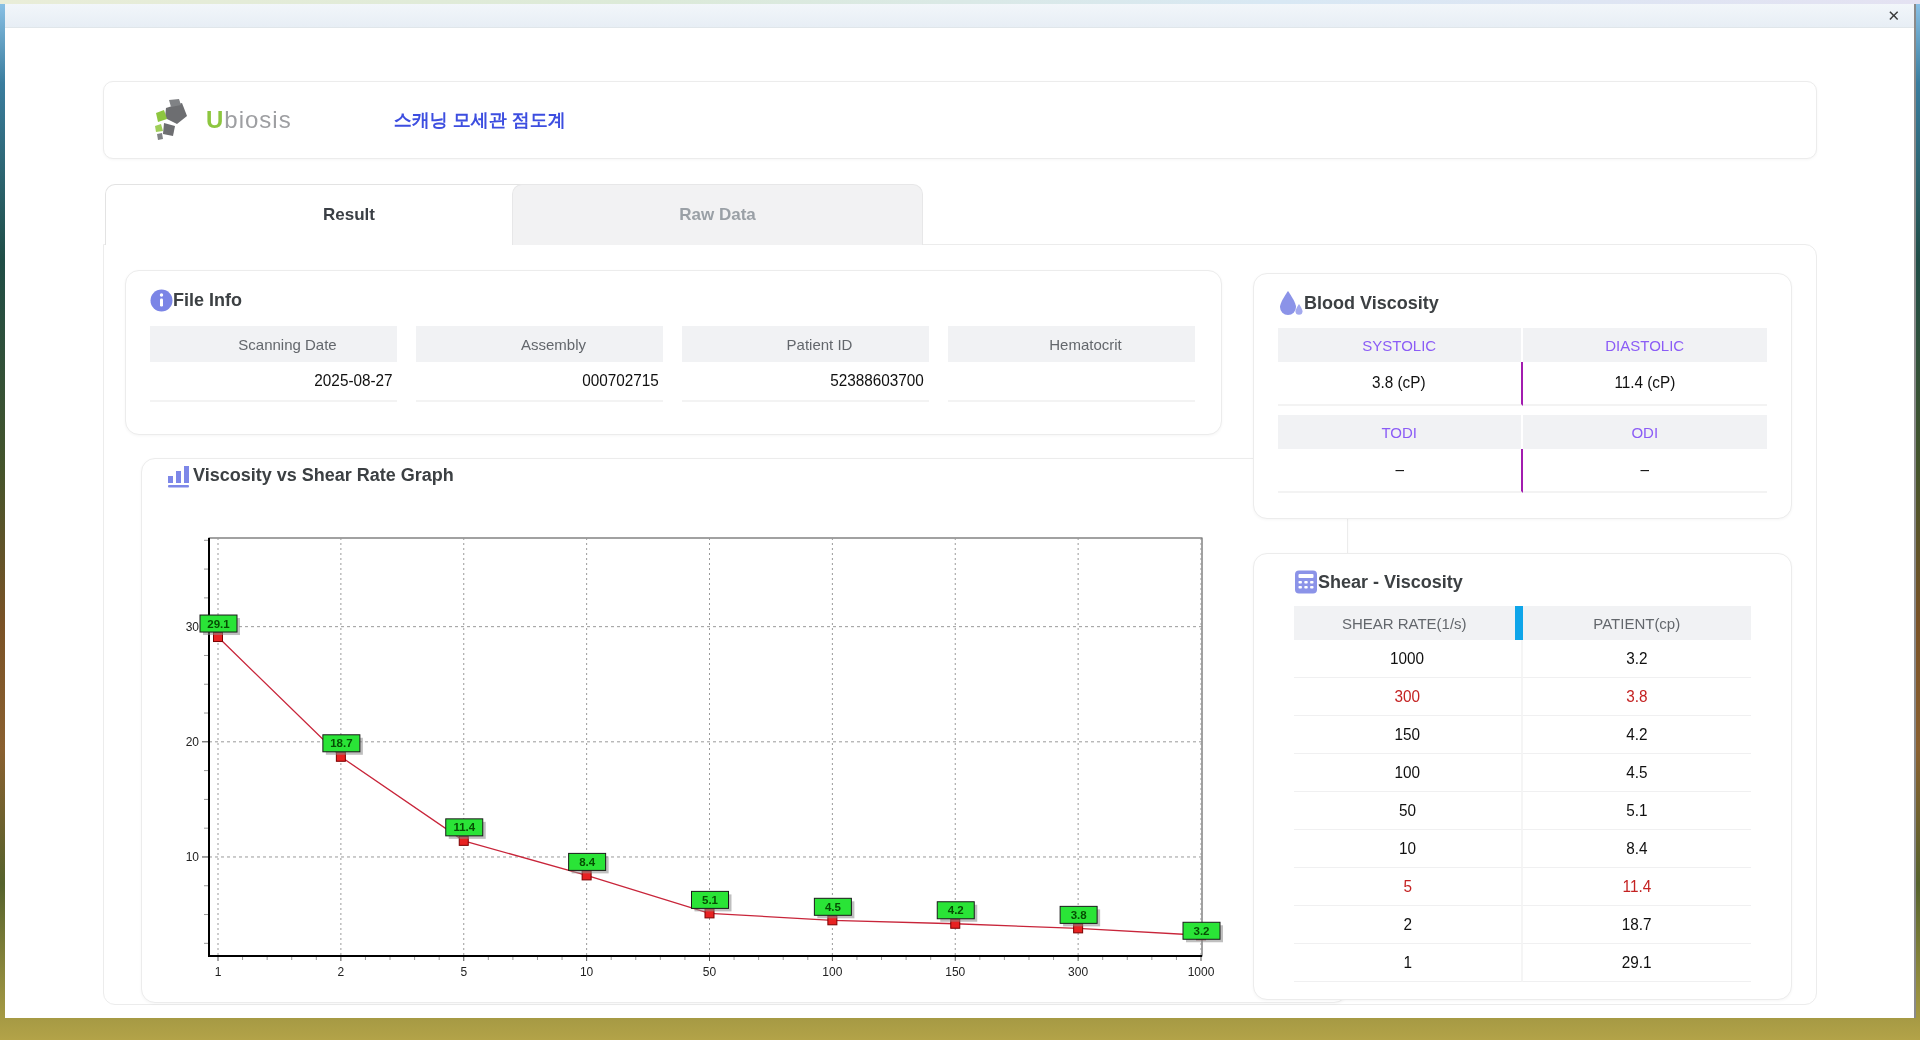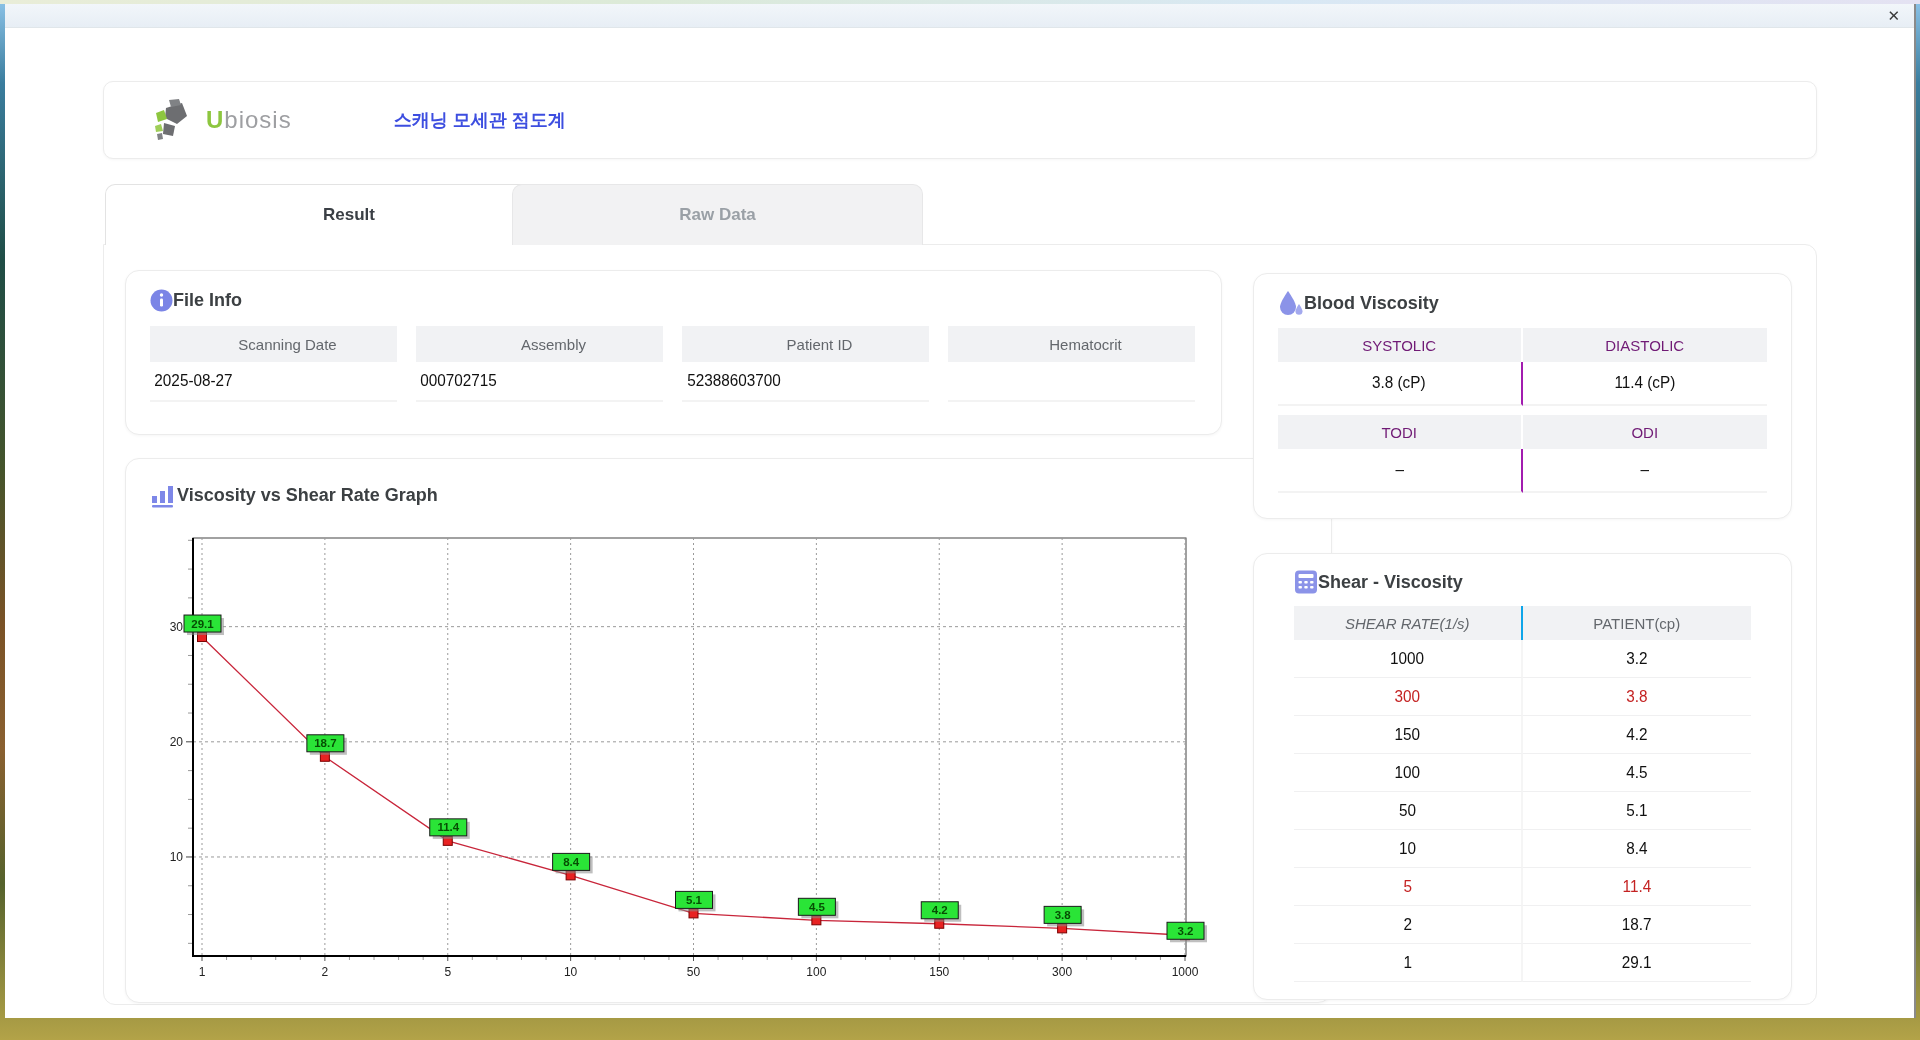--- a/index.html
+++ b/index.html
@@ -42,43 +42,43 @@
   .section-title { display:flex; align-items:center; font-size:18px;
     font-weight:bold; color:#3c4043; }
 
   
   .file-info-card { left:125px; top:270px; width:1097px; height:165px; z-index:2; padding:18px 24px; }
   .fi-fields { display:flex; gap:19px; margin-top:14px; }
   .fi-box { width:247px; }
   .fi-label { height:36px; background:#f1f2f4; color:#63676c; font-size:15px;
     display:flex; align-items:center; justify-content:center;padding-left:28px; }
   .fi-value { height:40px; background:#fff; border-bottom:2px solid #f3f3f3; color:#101010;
-    font-size:17px; display:flex; align-items:center; justify-content:flex-start; }
+    font-size:17px; display:flex; align-items:center; justify-content:flex-end; }
 
   
-  .graph-card { left:125px; top:458px; width:1207px; height:545px; z-index:2; padding:24px 24px; }
+  .graph-card { left:141px; top:458px; width:1207px; height:545px; z-index:2; padding:4px 24px; }
   .chart-svg { position:absolute; left:0; top:60px; width:1097px; height:485px; }
 
   
   .bv-card { left:1253px; top:273px; width:539px; height:246px; z-index:2; padding:16px 24px; }
   .mini-table { margin-top:12px; }
   .mt-row { display:flex; }
   .mt-cell { width:50%; display:flex; align-items:center; justify-content:center; }
-  .mt-head { height:34px; background:#f1f2f4; color:#701a75; font-size:15px; }
+  .mt-head { height:34px; background:#f1f2f4; color:#8b5cf6; font-size:15px; }
   .mt-head:first-child { border-right:2px solid #ffffff; }
   .mt-val { height:44px; background:#fff; border-bottom:2px solid #f3f3f3; color:#101010; font-size:17px; }
   .mt-val:first-child { border-right:2px solid #a21caf; }
   .mt-gap { height:9px; }
 
   .shear-card { left:1253px; top:553px; width:539px; height:447px; z-index:2; padding:16px 40px; }
   .sv-table { margin-top:12px; }
   .sv-row { display:flex; }
   .sv-cell { width:50%; display:flex; align-items:center; justify-content:center; }
   .sv-head { height:34px; background:#f1f2f4; color:#63676c; font-size:15px; }
-  .sv-head:first-child { border-right:2px solid #0ea5e9;font-style:italic; }
+  .sv-head:first-child { border-right:8px solid #0ea5e9; }
   .sv-val { height:38px; background:#fff; border-bottom:1px solid #f0f0f1; color:#101010; font-size:17px; }
   .sv-val:first-child { border-right:2px solid #f5f5f5; }
   .sv-row.hl .sv-val { color:#c42222; }
 
   .cond { display:inline-block; transform:scaleX(0.9); transform-origin:center; }
   .icon-badge { flex:0 0 auto; display:flex; align-items:center; }
 </style>
 </head>
 <body>
 

